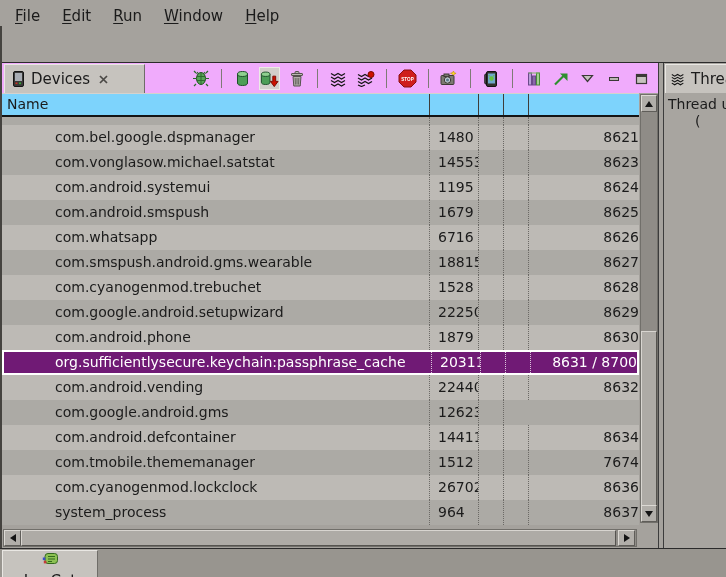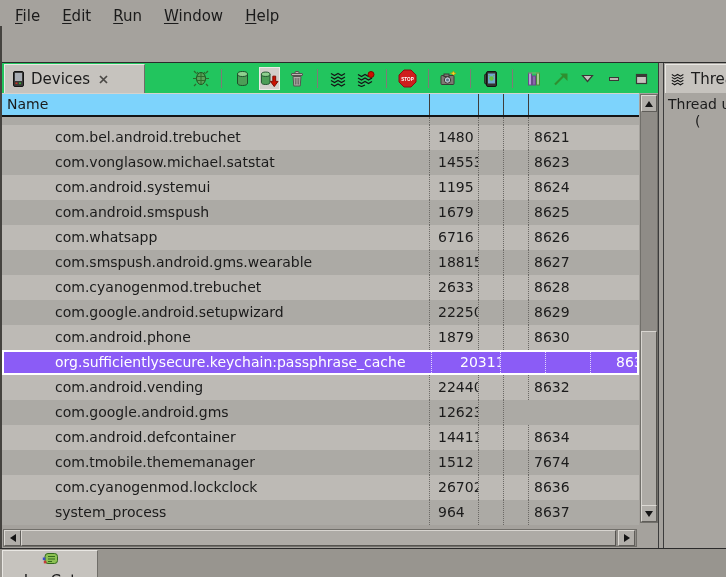--- a/index.html
+++ b/index.html
@@ -17,21 +17,21 @@
     background:#a5a29d; border-bottom:1px solid #2b2b2b; }
   .mitem { padding:0 11px; height:24px; line-height:24px; font-size:15px; cursor:default; }
   .mitem u { text-decoration:underline; text-underline-offset:2px; }
   
   #topstrip { position:absolute; left:0; top:26px; width:726px; height:37px;
     background:#a5a29d; border-bottom:1px solid #2b2b2b; }
   #winborder { position:absolute; left:0; top:26px; width:2px; height:551px; background:#45433f; }
   
   #devices-panel { position:absolute; left:2px; top:63px; width:657px; height:485px;
     background:#a5a29d; border-right:1px solid #3c3c3c; }
-  .tabrow { position:absolute; left:0; top:0; width:656px; height:30px; background:#22c55e; }
+  .tabrow { position:absolute; left:0; top:0; width:656px; height:30px; background:#f0abfc; }
   .tab { position:absolute; top:1px; height:29px; background:#c6c3be;
     border-top:1px solid #e9e7e3; border-left:1px solid #e9e7e3; border-right:1px solid #6f6d68;
     display:flex; align-items:center; gap:6px; padding:0 7px; font-size:15px; }
   .tab .ticon { display:flex; align-items:center; }
   .closex { display:flex; align-items:center; margin-left:3px; cursor:pointer; }
   #devices-tab { left:2px; width:141px; }
   
   #view-toolbar { position:absolute; right:6px; top:1px; height:29px;
     display:flex; align-items:center; gap:6px; }
   .tbtn { width:21px; height:23px; display:flex; align-items:center; justify-content:center;
@@ -46,22 +46,22 @@
   .thead .hc:last-child { border-right:none; }
   #table-body { position:absolute; left:0; top:54px; width:637px; height:408px; overflow:hidden; }
   .trow { display:grid; grid-template-columns:428px 49px 25px 25px 1fr; height:25px; }
   .trow.light { background:#bdbab5; }
   .trow.dark  { background:#acaaa5; }
   .trow.partial { height:8px; }
   .trow .c { border-right:1px dotted #6b6965; line-height:25px; white-space:nowrap; overflow:hidden; }
   .trow .c:last-child { border-right:none; }
   .c-name { padding-left:53px; }
   .c-pid  { padding-left:8px; }
-  .c-port { padding-left:5px; }
-  .trow.selected { background:#8b5cf6; color:#ffffff; border:2px solid #ffffff;gap:20px; }
+  .c-port { padding-left:5px;text-align:right; }
+  .trow.selected { background:#701a75; color:#ffffff; border:2px solid #ffffff; }
   .trow.selected .c { line-height:21px; border-right-color:rgba(255,255,255,.75); }
   .trow.selected .c-name { padding-left:51px; }
   
   .sbtn { background:#b1aea9; border:1px solid;
     border-color:#dcd9d4 #5f5d59 #5f5d59 #dcd9d4;
     display:flex; align-items:center; justify-content:center; cursor:pointer; }
   .arr { width:0; height:0; }
   .arr.up    { border-left:4px solid transparent; border-right:4px solid transparent; border-bottom:6px solid #141414; }
   .arr.down  { border-left:4px solid transparent; border-right:4px solid transparent; border-top:6px solid #141414; }
   .arr.left  { border-top:4px solid transparent; border-bottom:4px solid transparent; border-right:6px solid #141414; }
@@ -249,21 +249,21 @@
 
   <div id="table-body">
       <div class="trow dark partial">
         <div class="c"></div>
         <div class="c"></div>
         <div class="c"></div>
         <div class="c"></div>
         <div class="c"></div>
       </div>
       <div class="trow light">
-        <div class="c c-name">com.bel.android.trebuchet</div>
+        <div class="c c-name">com.bel.google.dspmanager</div>
         <div class="c c-pid">1480</div>
         <div class="c c-c3"></div>
         <div class="c c-c4"></div>
         <div class="c c-port">8621</div>
       </div>
       <div class="trow dark">
         <div class="c c-name">com.vonglasow.michael.satstat</div>
         <div class="c c-pid">14553</div>
         <div class="c c-c3"></div>
         <div class="c c-c4"></div>
@@ -292,21 +292,21 @@
       </div>
       <div class="trow dark">
         <div class="c c-name">com.smspush.android.gms.wearable</div>
         <div class="c c-pid">18815</div>
         <div class="c c-c3"></div>
         <div class="c c-c4"></div>
         <div class="c c-port">8627</div>
       </div>
       <div class="trow light">
         <div class="c c-name">com.cyanogenmod.trebuchet</div>
-        <div class="c c-pid">2633</div>
+        <div class="c c-pid">1528</div>
         <div class="c c-c3"></div>
         <div class="c c-c4"></div>
         <div class="c c-port">8628</div>
       </div>
       <div class="trow dark">
         <div class="c c-name">com.google.android.setupwizard</div>
         <div class="c c-pid">22250</div>
         <div class="c c-c3"></div>
         <div class="c c-c4"></div>
         <div class="c c-port">8629</div>

